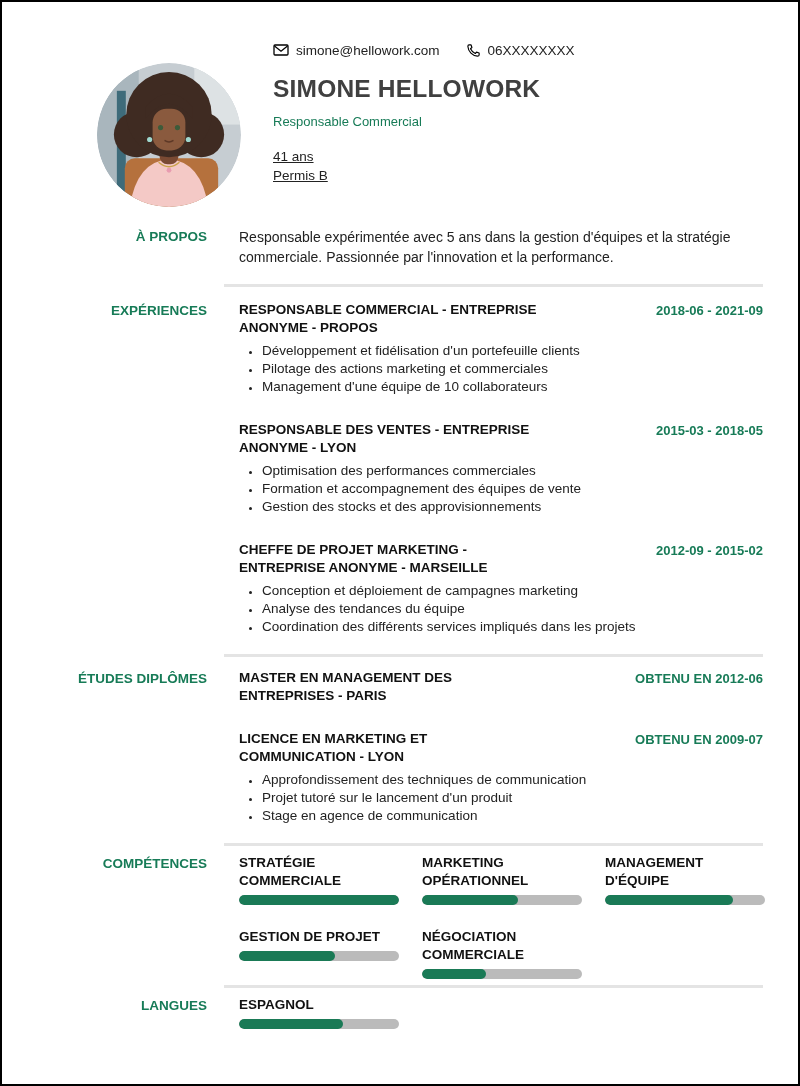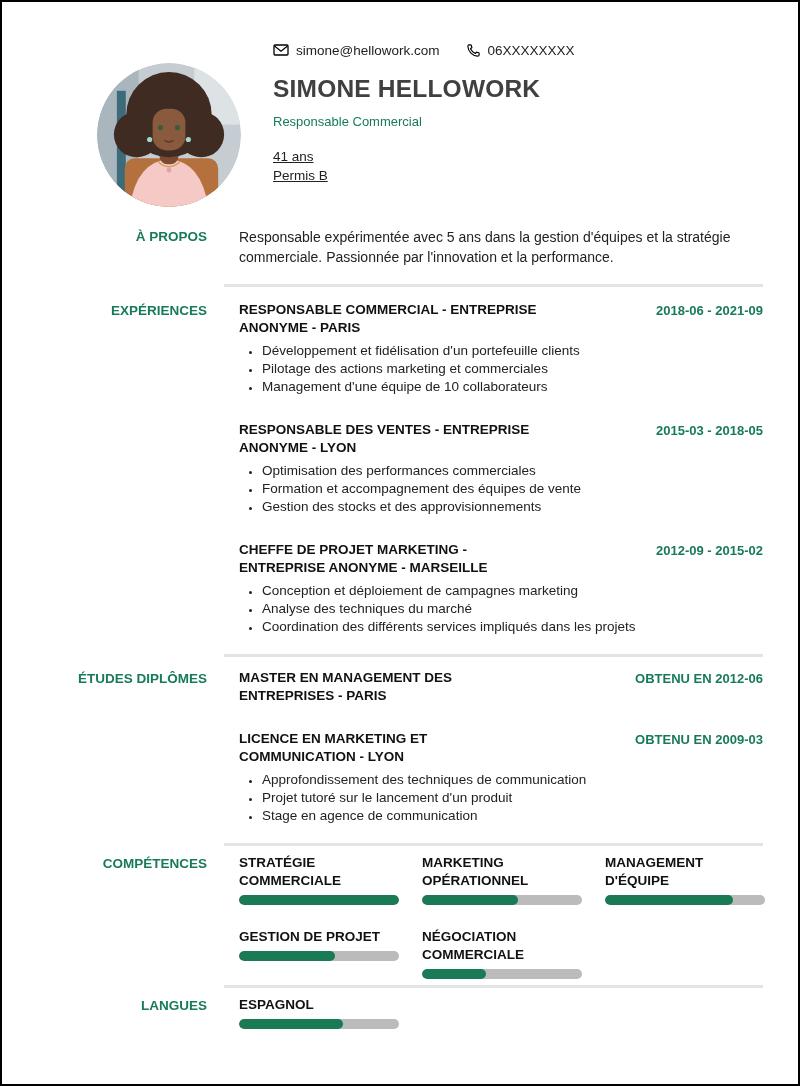--- a/index.html
+++ b/index.html
@@ -126,21 +126,21 @@
   </div>
 
   <div class="divider"></div>
 
   <div class="section sec-exp">
     <div class="section-label">EXPÉRIENCES</div>
     <div class="section-content">
 
       <div class="entry">
         <div class="entry-head">
-          <div class="entry-title">RESPONSABLE COMMERCIAL - ENTREPRISE ANONYME - PARIS</div>
+          <div class="entry-title">RESPONSABLE COMMERCIAL - ENTREPRISE ANONYME - PROPOS</div>
           <div class="entry-date">2018-06 - 2021-09</div>
         </div>
         <ul>
           <li>Développement et fidélisation d'un portefeuille clients</li>
           <li>Pilotage des actions marketing et commerciales</li>
           <li>Management d'une équipe de 10 collaborateurs</li>
         </ul>
       </div>
 
       <div class="entry">
@@ -155,21 +155,21 @@
         </ul>
       </div>
 
       <div class="entry">
         <div class="entry-head">
           <div class="entry-title">CHEFFE DE PROJET MARKETING - ENTREPRISE ANONYME - MARSEILLE</div>
           <div class="entry-date">2012-09 - 2015-02</div>
         </div>
         <ul>
           <li>Conception et déploiement de campagnes marketing</li>
-          <li>Analyse des techniques du marché</li>
+          <li>Analyse des tendances du équipe</li>
           <li>Coordination des différents services impliqués dans les projets</li>
         </ul>
       </div>
 
     </div>
   </div>
 
   <div class="divider"></div>
 
   <div class="section sec-edu">
@@ -179,21 +179,21 @@
       <div class="entry">
         <div class="entry-head">
           <div class="entry-title">MASTER EN MANAGEMENT DES ENTREPRISES - PARIS</div>
           <div class="entry-date">OBTENU EN 2012-06</div>
         </div>
       </div>
 
       <div class="entry">
         <div class="entry-head">
           <div class="entry-title">LICENCE EN MARKETING ET COMMUNICATION - LYON</div>
-          <div class="entry-date">OBTENU EN 2009-03</div>
+          <div class="entry-date">OBTENU EN 2009-07</div>
         </div>
         <ul>
           <li>Approfondissement des techniques de communication</li>
           <li>Projet tutoré sur le lancement d'un produit</li>
           <li>Stage en agence de communication</li>
         </ul>
       </div>
 
     </div>
   </div>

